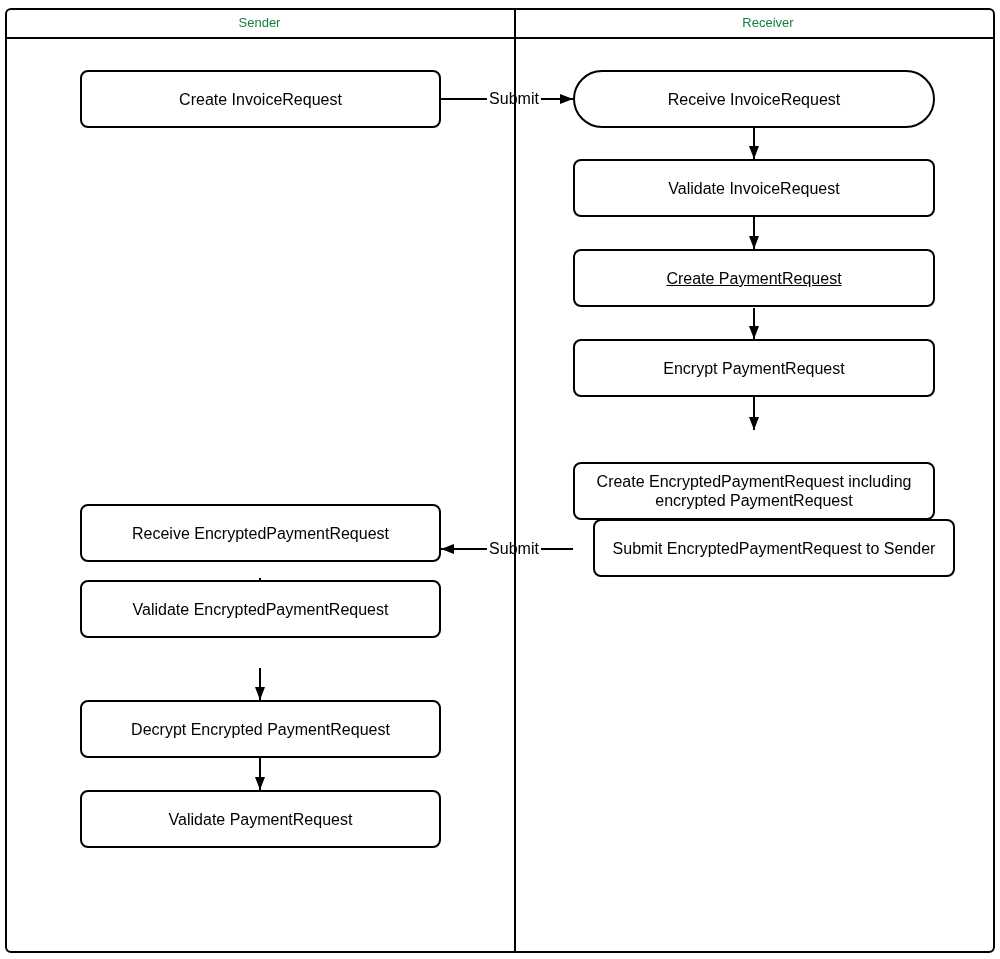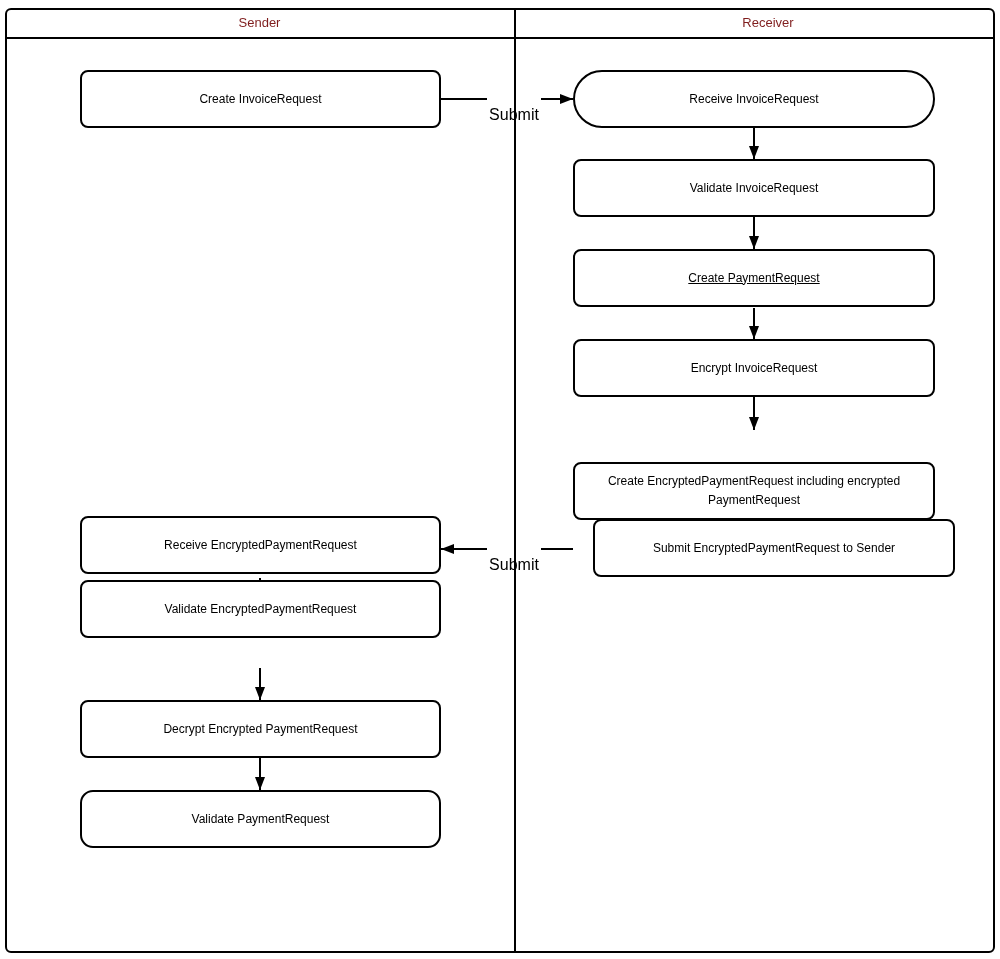--- a/index.html
+++ b/index.html
@@ -43,47 +43,47 @@
     background: #000000;
   }
   .lane-label {
     position: absolute;
     top: 8px;
     height: 29px;
     display: flex;
     align-items: center;
     justify-content: center;
     font-size: 13px;
-    color: #7f1d1d;
+    color: #15803d;
   }
   .lane-label.sender { left: 5px; width: 509px; }
   .lane-label.receiver { left: 516px; width: 504px; }
   .node {
     position: absolute;
     box-sizing: border-box;
     height: 58px;
     border: 2px solid #000000;
     border-radius: 8px;
     background: #ffffff;
     display: flex;
     align-items: center;
     justify-content: center;
     text-align: center;
-    font-size: 12px;
+    font-size: 16px;
     line-height: 19px;
     color: #000000;
     padding: 2px 8px;
   }
   .node.s { left: 80px; width: 361px; }
   .node.r { left: 573px; width: 362px; }
   .s1 { top: 70px; }
-  .s2 { top: 516px; padding-left: 8px; }
+  .s2 { top: 504px; padding-left: 8px; }
   .s3 { top: 580px; }
   .s4 { top: 700px; }
-  .s5 { top: 790px; border-radius: 13px; }
+  .s5 { top: 790px; }
   .r1 { top: 70px; border-radius: 29px; }
   .r2 { top: 159px; }
   .r3 { top: 249px; text-decoration: underline; }
   .r4 { top: 339px; }
   .r5 { top: 430px; margin-top: 32px; }
   .r6 { top: 519px; margin-left: 20px; }
   .arrows-layer {
     position: absolute;
     left: 0;
     top: 0;
@@ -91,21 +91,20 @@
     height: 959px;
     pointer-events: none;
   }
   .msg-label {
     position: absolute;
     transform: translate(-50%, -50%);
     font-size: 16px;
     color: #000000;
     background: transparent;
     white-space: nowrap;
-    margin-top: 16px;
   }
   .msg-label.m1 { left: 514px; top: 99px; }
   .msg-label.m2 { left: 514px; top: 549px; }
 </style>
 </head>
 <body>
 
 <div class="canvas">
 
   <div class="frame"></div>
@@ -162,21 +161,21 @@
   <div class="node r r1">
     <span>Receive InvoiceRequest</span>
   </div>
   <div class="node r r2">
     <span>Validate InvoiceRequest</span>
   </div>
   <div class="node r r3">
     <span>Create PaymentRequest</span>
   </div>
   <div class="node r r4">
-    <span>Encrypt InvoiceRequest</span>
+    <span>Encrypt PaymentRequest</span>
   </div>
   <div class="node r r5">
     <span>Create EncryptedPaymentRequest including encrypted PaymentRequest</span>
   </div>
   <div class="node r r6">
     <span>Submit EncryptedPaymentRequest to Sender</span>
   </div>
 
   <div class="msg-label m1">Submit</div>
   <div class="msg-label m2">Submit</div>

